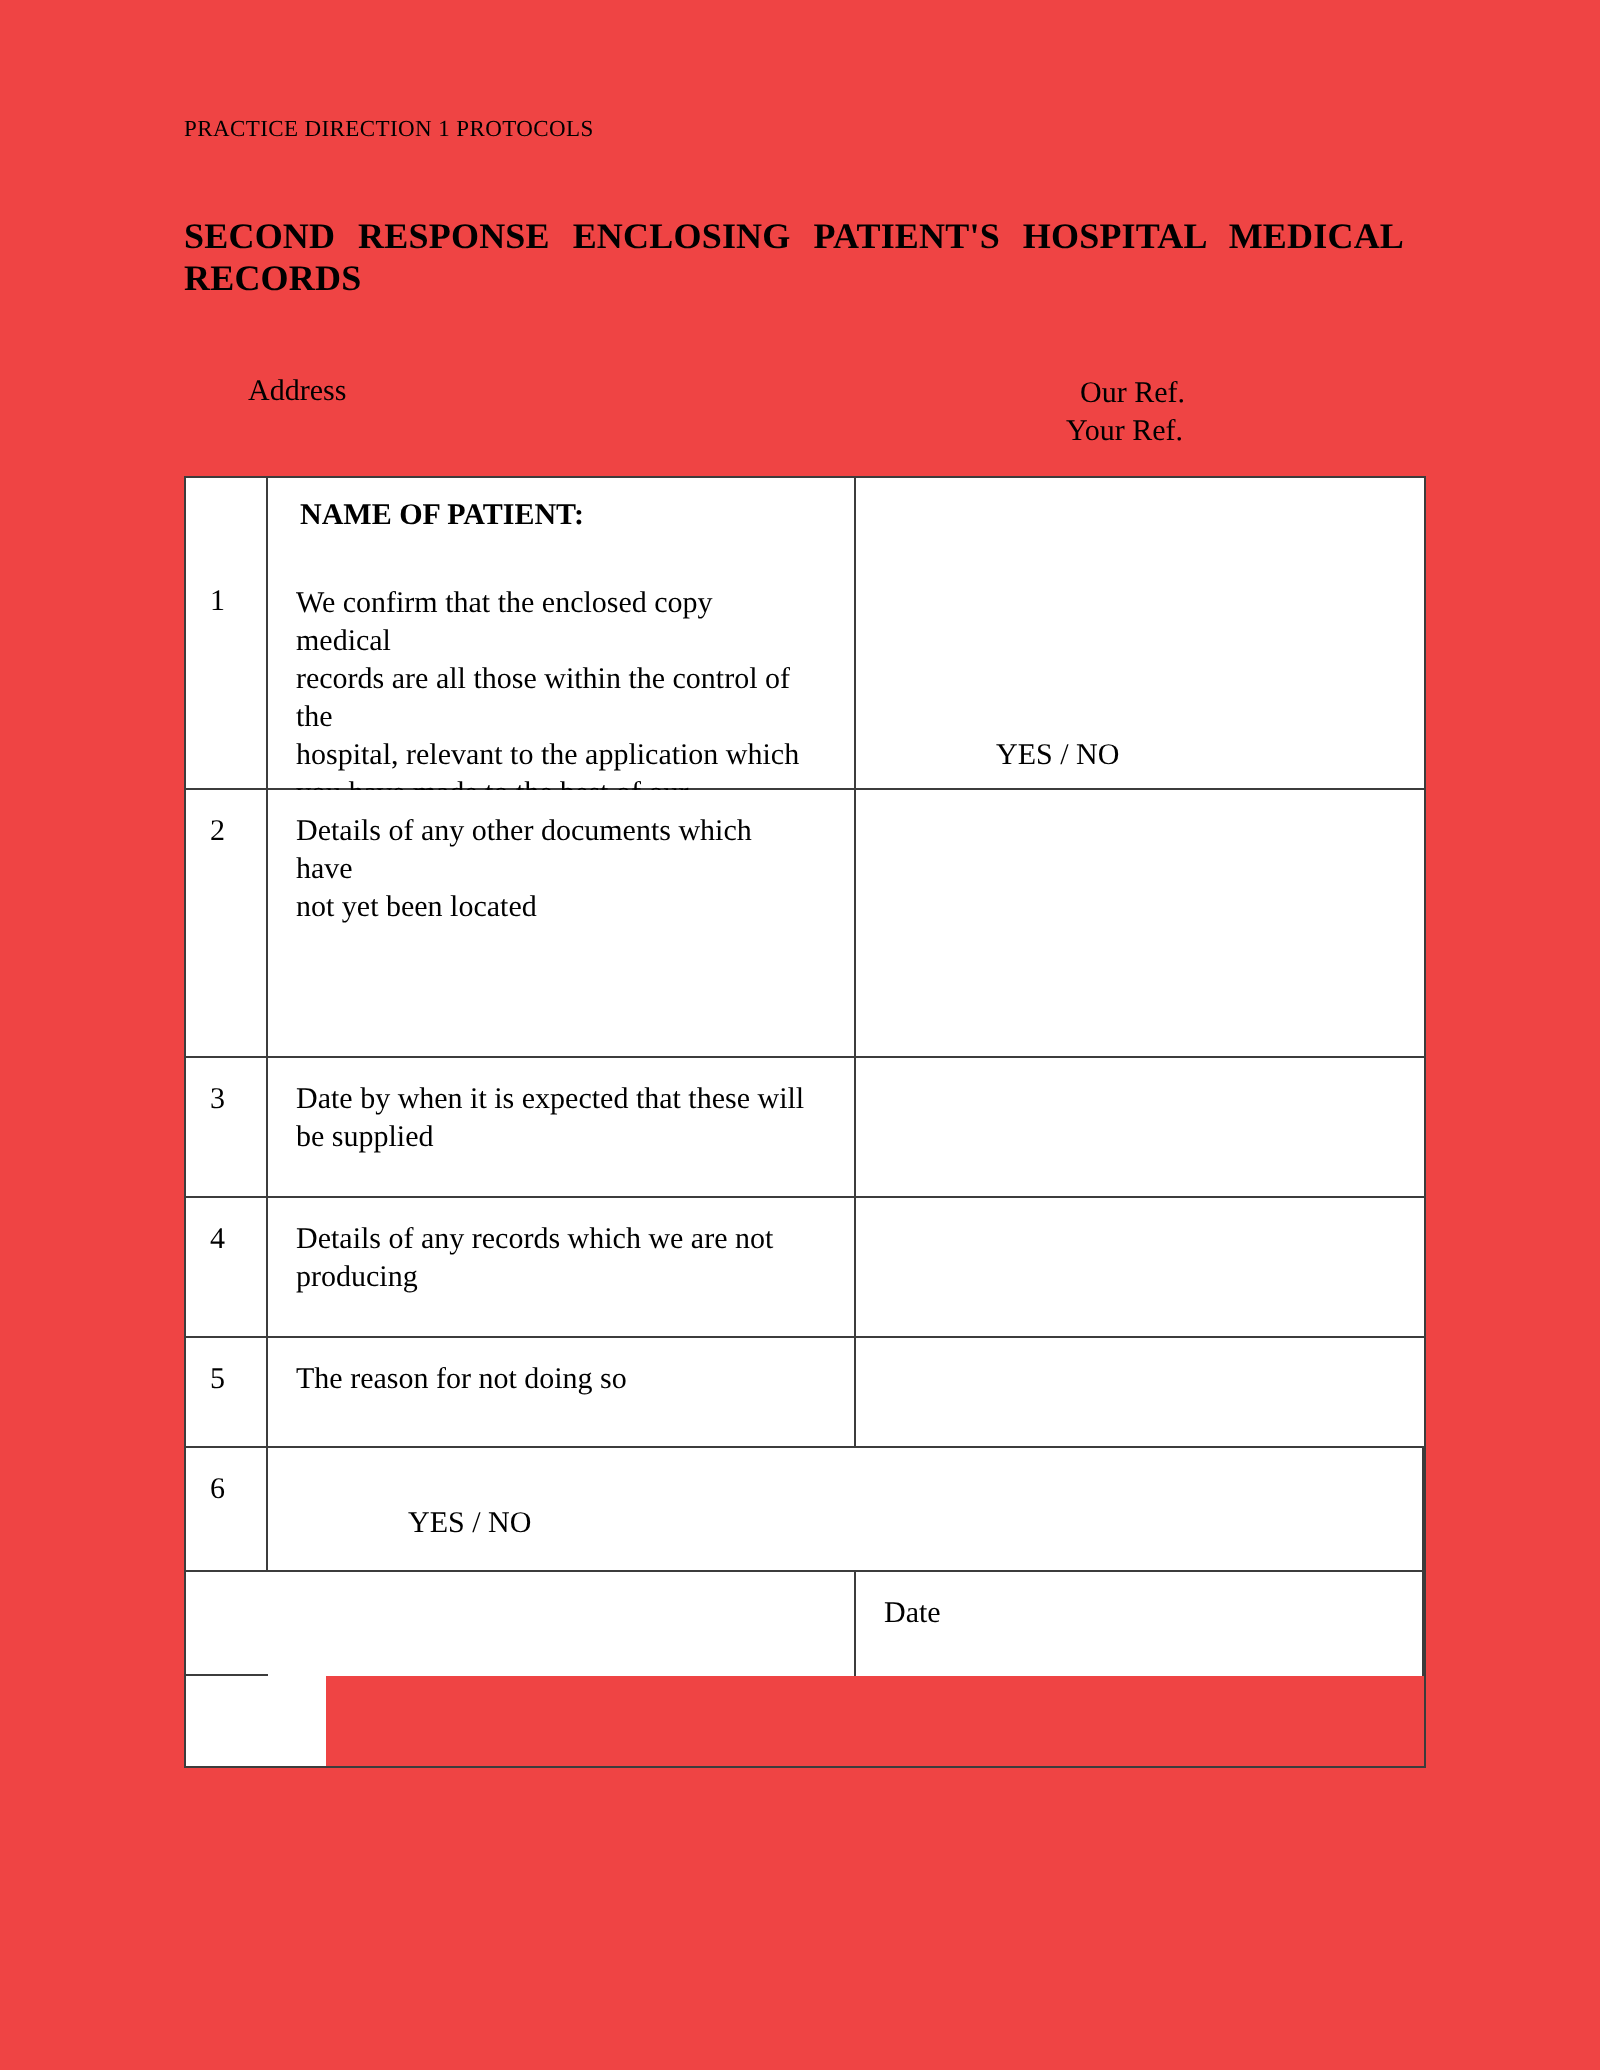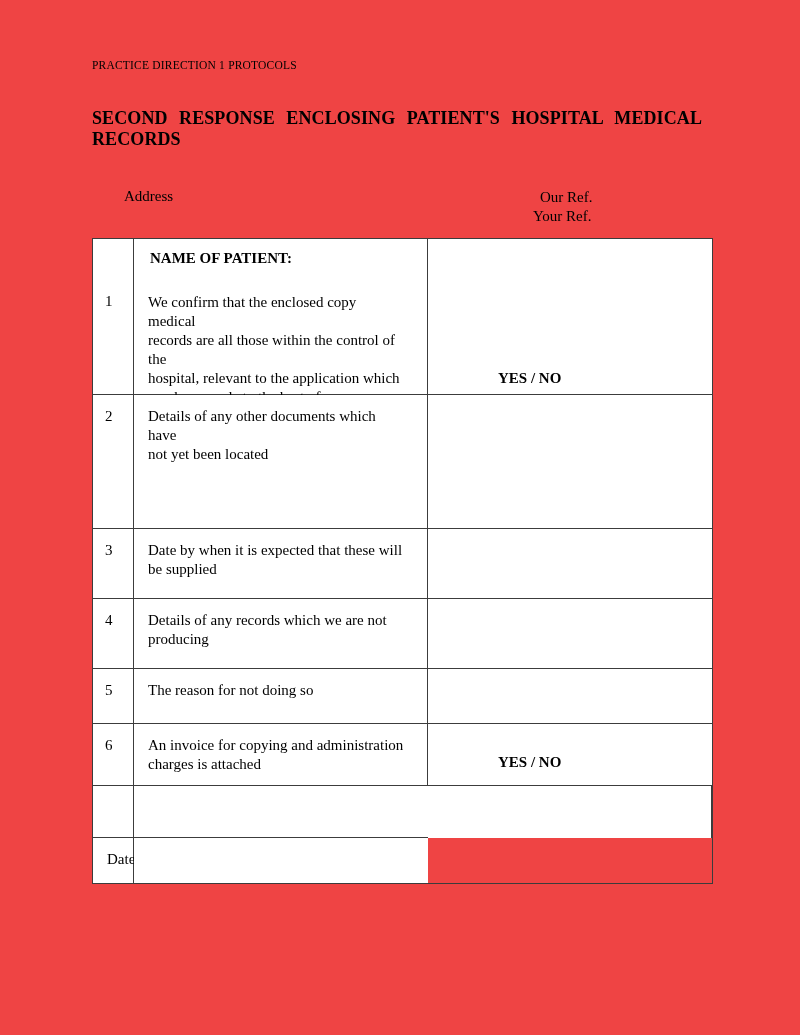--- a/index.html
+++ b/index.html
@@ -65,21 +65,20 @@
     border-right: 1px solid #3c3c3c;
     padding: 12px 0 0 12px;
   }
   .c-mid {
     border-right: 1px solid #3c3c3c;
     padding: 12px 20px 0 14px;
     white-space: pre-line;
   }
   .c-ans {
     padding: 12px 0 0 70px;
-    font-weight: bold;
   }
   .hb { border-bottom: 1px solid #3c3c3c; }
 
   
   .r1-num { padding-top: 53px; }
   .r1-mid { padding-top: 10px; white-space: normal; }
   .patient-header { font-weight: bold; margin-left: 2px; }
   .r1-para { margin-top: 25px; white-space: pre-line; }
   .r1-ans {
     display: flex;
@@ -131,22 +130,20 @@
     <div class="cell c-num hb">4</div>
     <div class="cell c-mid hb">Details of any records which we are not
 producing</div>
     <div class="cell c-ans hb"></div>
 
     <div class="cell c-num hb">5</div>
     <div class="cell c-mid hb">The reason for not doing so</div>
     <div class="cell c-ans hb"></div>
 
     <div class="cell c-num hb">6</div>
-    <div class="cell c-mid hb">An invoice for copying and administration
-charges is attached</div>
     <div class="cell c-ans r6-ans hb">YES / NO</div>
 
     <div class="cell c-num hb"></div>
     <div class="cell c-ans hb"></div>
 
     <div class="cell c-num"></div>
     <div class="cell c-mid">Date</div>
     <div class="cell c-ans"></div>
 
   </div>

